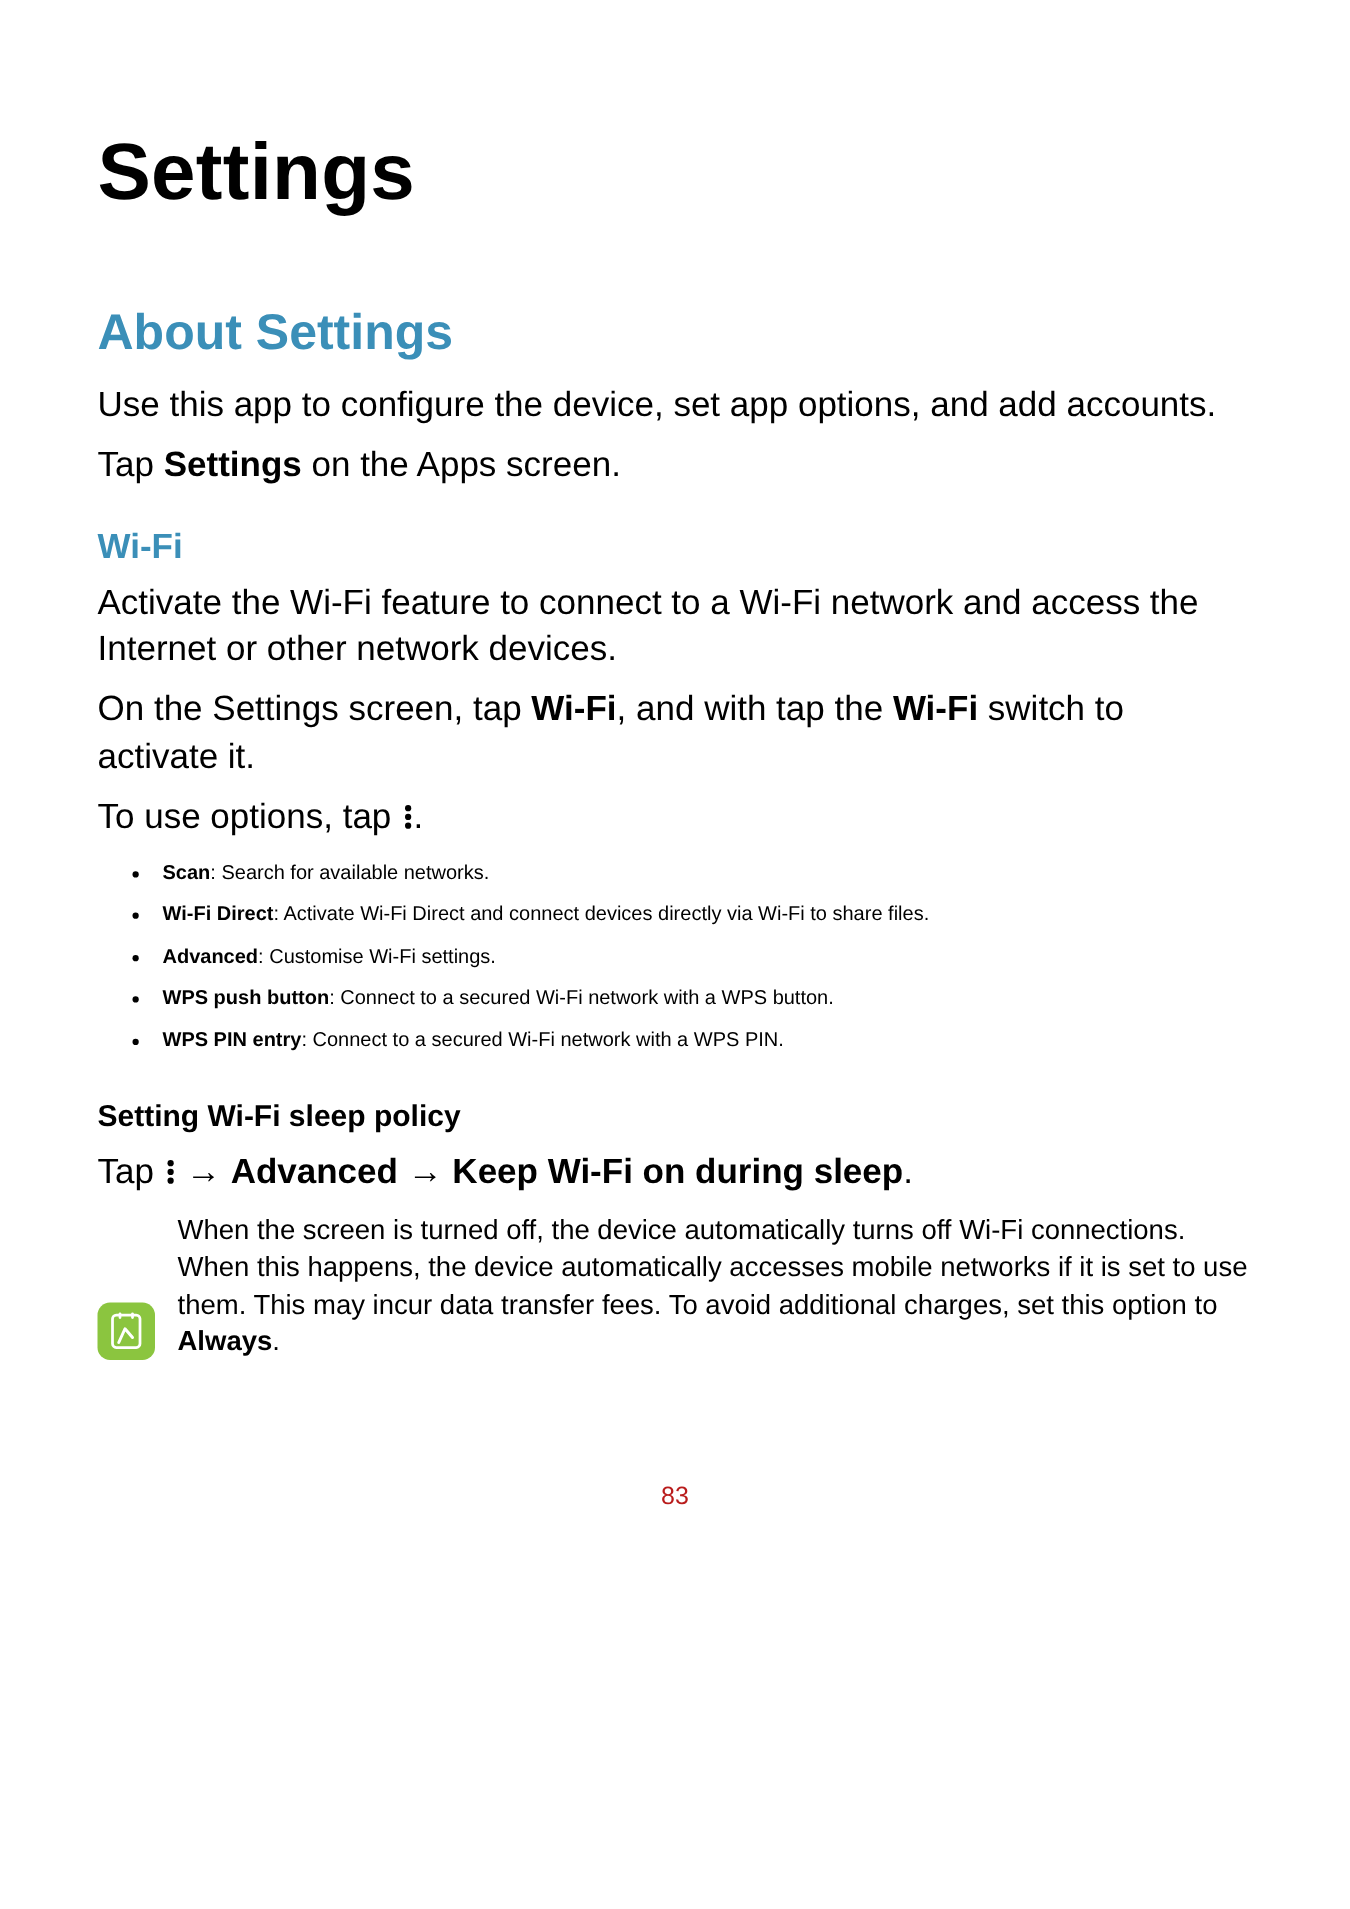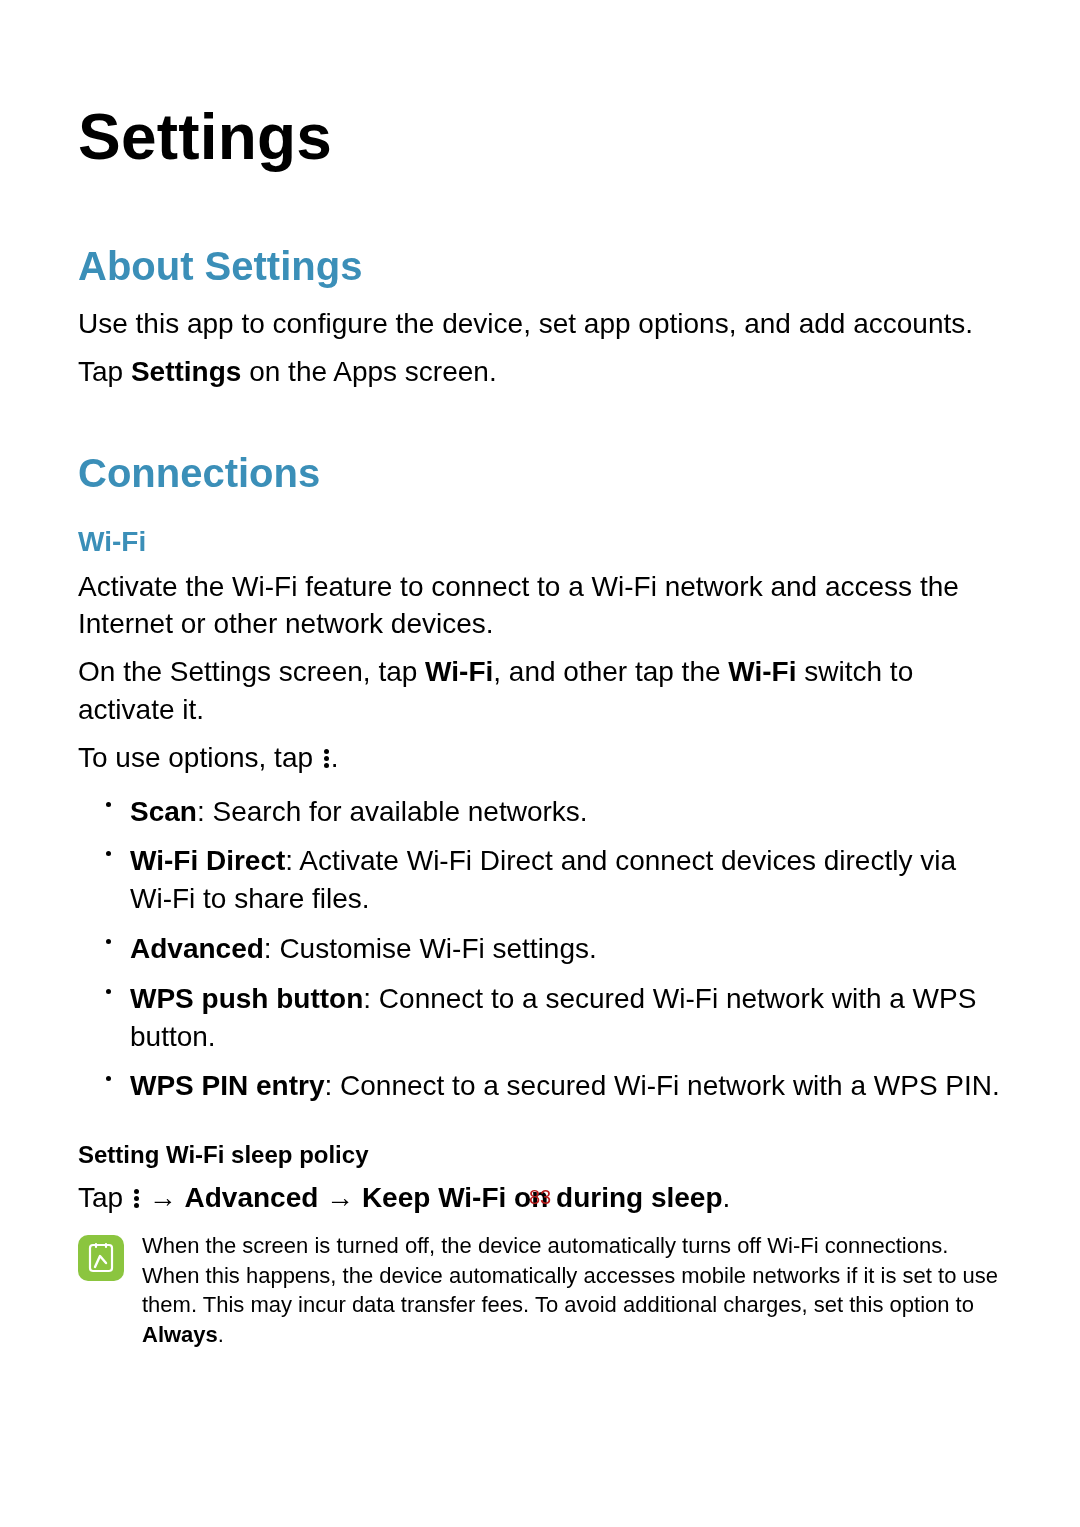--- a/index.html
+++ b/index.html
@@ -68,21 +68,21 @@
   .options-icon::before { top: 0; }
   .options-icon span     { top: 7px; }
   .options-icon::after   { top: 14px; }
   ul.bullets {
     list-style: none;
     padding: 0 0 0 28px;
     margin: 8px 0 0 0;
   }
   ul.bullets li {
     position: relative;
-    font-size: 28px;
+    font-size: 16px;
     line-height: 1.35;
     padding: 6px 0 6px 24px;
   }
   ul.bullets li::before {
     content: "";
     position: absolute;
     left: 0;
     top: 15px;
     width: 5px;
     height: 5px;
@@ -95,21 +95,21 @@
   h4.sub-black {
     font-size: 24px;
     font-weight: 700;
     margin: 30px 0 6px 0;
   }
   .arrow {
     font-weight: 400;
   }
   .note-row {
     display: flex;
-    align-items: flex-start;
+    align-items: flex-end;
     gap: 18px;
     margin-top: 14px;
   }
   .note-icon {
     flex: 0 0 46px;
     width: 46px;
     height: 46px;
     border-radius: 10px;
     background: #8bc53f;
     display: flex;
@@ -144,26 +144,25 @@
 <div class="page">
 
   <h1 class="title">Settings</h1>
 
   <h2 class="section">About Settings</h2>
   <p class="body">Use this app to configure the device, set app options, and add accounts.</p>
   <p class="body">
     <span>Tap </span><span class="bold">Settings</span><span> on the Apps screen.</span>
   </p>
 
-  <h2 class="section spaced">Connections</h2>
 
   <h3 class="sub-blue">Wi-Fi</h3>
   <p class="body">Activate the Wi-Fi feature to connect to a Wi-Fi network and access the Internet or other network devices.</p>
   <p class="body">
-    <span>On the Settings screen, tap </span><span class="bold">Wi-Fi</span><span>, and other tap the </span><span class="bold">Wi-Fi</span><span> switch to activate it.</span>
+    <span>On the Settings screen, tap </span><span class="bold">Wi-Fi</span><span>, and with tap the </span><span class="bold">Wi-Fi</span><span> switch to activate it.</span>
   </p>
   <p class="body">
     <span>To use options, tap </span><span class="options-icon"><span></span></span><span>.</span>
   </p>
 
   <ul class="bullets">
     <li><span class="bold">Scan</span><span>: Search for available networks.</span></li>
     <li><span class="bold">Wi-Fi Direct</span><span>: Activate Wi-Fi Direct and connect devices directly via Wi-Fi to share files.</span></li>
     <li><span class="bold">Advanced</span><span>: Customise Wi-Fi settings.</span></li>
     <li><span class="bold">WPS push button</span><span>: Connect to a secured Wi-Fi network with a WPS button.</span></li>

